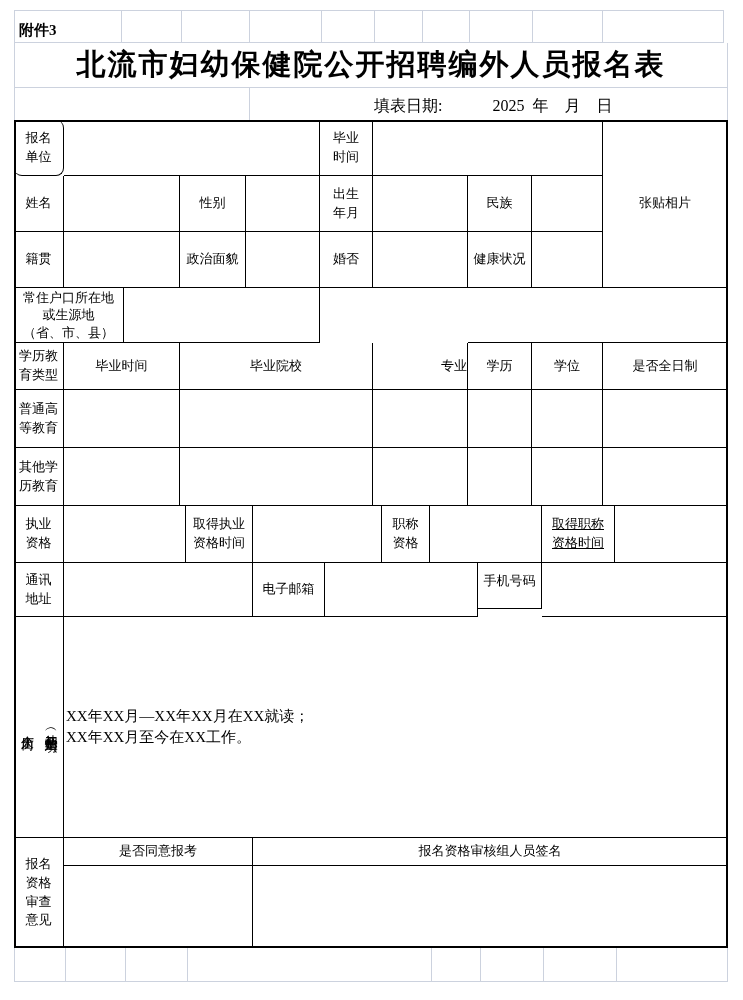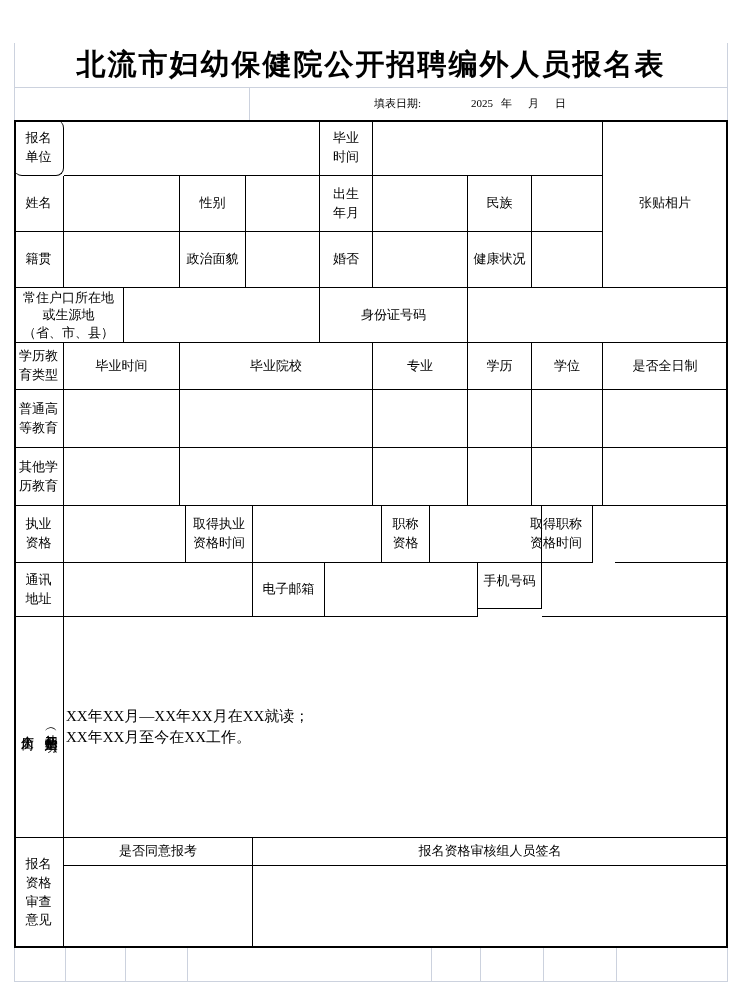--- a/index.html
+++ b/index.html
@@ -9,21 +9,21 @@
   }
   
   .faint{border:1px solid #ccd2de;box-sizing:border-box;position:absolute;}
   .gv{position:absolute;top:0;bottom:0;width:1px;background:#ccd2de;}
   #strip-top{left:14px;top:10px;width:710px;height:33px;display:flex;align-items:flex-end;}
   #attach{font-weight:bold;font-size:15px;padding:0 0 4px 4px;line-height:1;}
   #title-row{left:14px;top:43px;width:714px;height:45px;border-top:none;
     display:flex;align-items:center;justify-content:center;}
   #title-row .t{font-size:29px;font-weight:bold;letter-spacing:2px;white-space:nowrap;}
   #date-row{left:14px;top:88px;width:714px;height:32px;border-top:none;border-bottom:none;
-    font-size:11px;}
+    font-size:16px;}
   #date-row .dtxt{position:absolute;left:359px;top:8px;white-space:nowrap;}
   #date-row .yr{margin-left:50px;}
   #date-row .u1{margin-left:8px;}
   #date-row .u2{margin-left:16px;}
   #date-row .u3{margin-left:16px;}
   #strip-bottom{left:14px;top:948px;width:714px;height:34px;border-top:none;}
   
   #tbl{position:absolute;left:14px;top:120px;width:714px;height:828px;
     border:2px solid #000;box-sizing:border-box;overflow:hidden;background:#fff;}
   .cell{position:absolute;box-sizing:border-box;border-right:1px solid #000;border-bottom:1px solid #000;
@@ -37,20 +37,32 @@
   .vert{writing-mode:vertical-rl;letter-spacing:1px;}
   #resume-body{align-items:flex-start;flex-direction:column;justify-content:center;
     text-align:left;padding-left:2px;font-size:15px;}
   #resume-body span{display:block;line-height:1.4;}
 </style>
 </head>
 <body>
 
 <div id="screen">
 
+  <div id="strip-top" class="faint">
+    <span id="attach">附件3</span>
+    <i class="gv" style="left:106px"></i>
+    <i class="gv" style="left:166px"></i>
+    <i class="gv" style="left:234px"></i>
+    <i class="gv" style="left:306px"></i>
+    <i class="gv" style="left:359px"></i>
+    <i class="gv" style="left:407px"></i>
+    <i class="gv" style="left:454px"></i>
+    <i class="gv" style="left:517px"></i>
+    <i class="gv" style="left:587px"></i>
+  </div>
 
   <div id="title-row" class="faint">
     <span class="t">北流市妇幼保健院公开招聘编外人员报名表</span>
   </div>
 
   <div id="date-row" class="faint">
     <i class="gv" style="left:234px"></i>
     <span class="dtxt">
       <span>填表日期:</span><span class="yr">2025</span><span class="u1">年</span><span class="u2">月</span><span class="u3">日</span>
     </span>
@@ -105,35 +117,32 @@
     <div class="cell" style="left:516px;top:110px;width:71px;height:56px;"></div>
 
     <div class="cell lines" style="left:-2px;top:166px;width:110px;height:55px;">
       <span>
           <span>常住户口所在地</span>
           <span>或生源地</span>
           <span>（省、市、县）</span>
         </span>
     </div>
     <div class="cell" style="left:108px;top:166px;width:196px;height:55px;"></div>
-    <div class="cell" style="left:304px;top:166px;width:148px;height:55px;">
-        <span>身份证号码</span>
-      </div>
     <div class="cell" style="left:452px;top:166px;width:260px;height:55px;"></div>
 
     <div class="cell" style="left:-2px;top:221px;width:50px;height:47px;">
         <span class="w3">学历教育类型</span>
       </div>
     <div class="cell" style="left:48px;top:221px;width:116px;height:47px;">
         <span>毕业时间</span>
       </div>
     <div class="cell" style="left:164px;top:221px;width:193px;height:47px;">
         <span>毕业院校</span>
       </div>
-    <div class="cell" style="left:357px;top:221px;width:95px;height:47px;">
+    <div class="cell" style="left:357px;top:221px;width:95px;height:47px;justify-content:flex-end;">
         <span>专业</span>
       </div>
     <div class="cell" style="left:452px;top:221px;width:64px;height:47px;">
         <span>学历</span>
       </div>
     <div class="cell" style="left:516px;top:221px;width:71px;height:47px;">
         <span>学位</span>
       </div>
     <div class="cell" style="left:587px;top:221px;width:125px;height:47px;">
         <span>是否全日制</span>
@@ -164,21 +173,21 @@
       </div>
     <div class="cell" style="left:48px;top:384px;width:122px;height:57px;"></div>
     <div class="cell" style="left:170px;top:384px;width:67px;height:57px;">
         <span class="w4">取得执业资格时间</span>
       </div>
     <div class="cell" style="left:237px;top:384px;width:129px;height:57px;"></div>
     <div class="cell" style="left:366px;top:384px;width:48px;height:57px;">
         <span class="w2">职称资格</span>
       </div>
     <div class="cell" style="left:414px;top:384px;width:112px;height:57px;"></div>
-    <div class="cell" style="left:504px;top:384px;width:73px;height:57px;">
+    <div class="cell" style="left:526px;top:384px;width:73px;height:57px;text-decoration:underline;">
         <span class="w4">取得职称资格时间</span>
       </div>
     <div class="cell" style="left:599px;top:384px;width:113px;height:57px;"></div>
 
     <div class="cell" style="left:-2px;top:441px;width:50px;height:54px;">
         <span class="w2">通讯地址</span>
       </div>
     <div class="cell" style="left:48px;top:441px;width:189px;height:54px;"></div>
     <div class="cell" style="left:237px;top:441px;width:72px;height:54px;">
         <span>电子邮箱</span>

